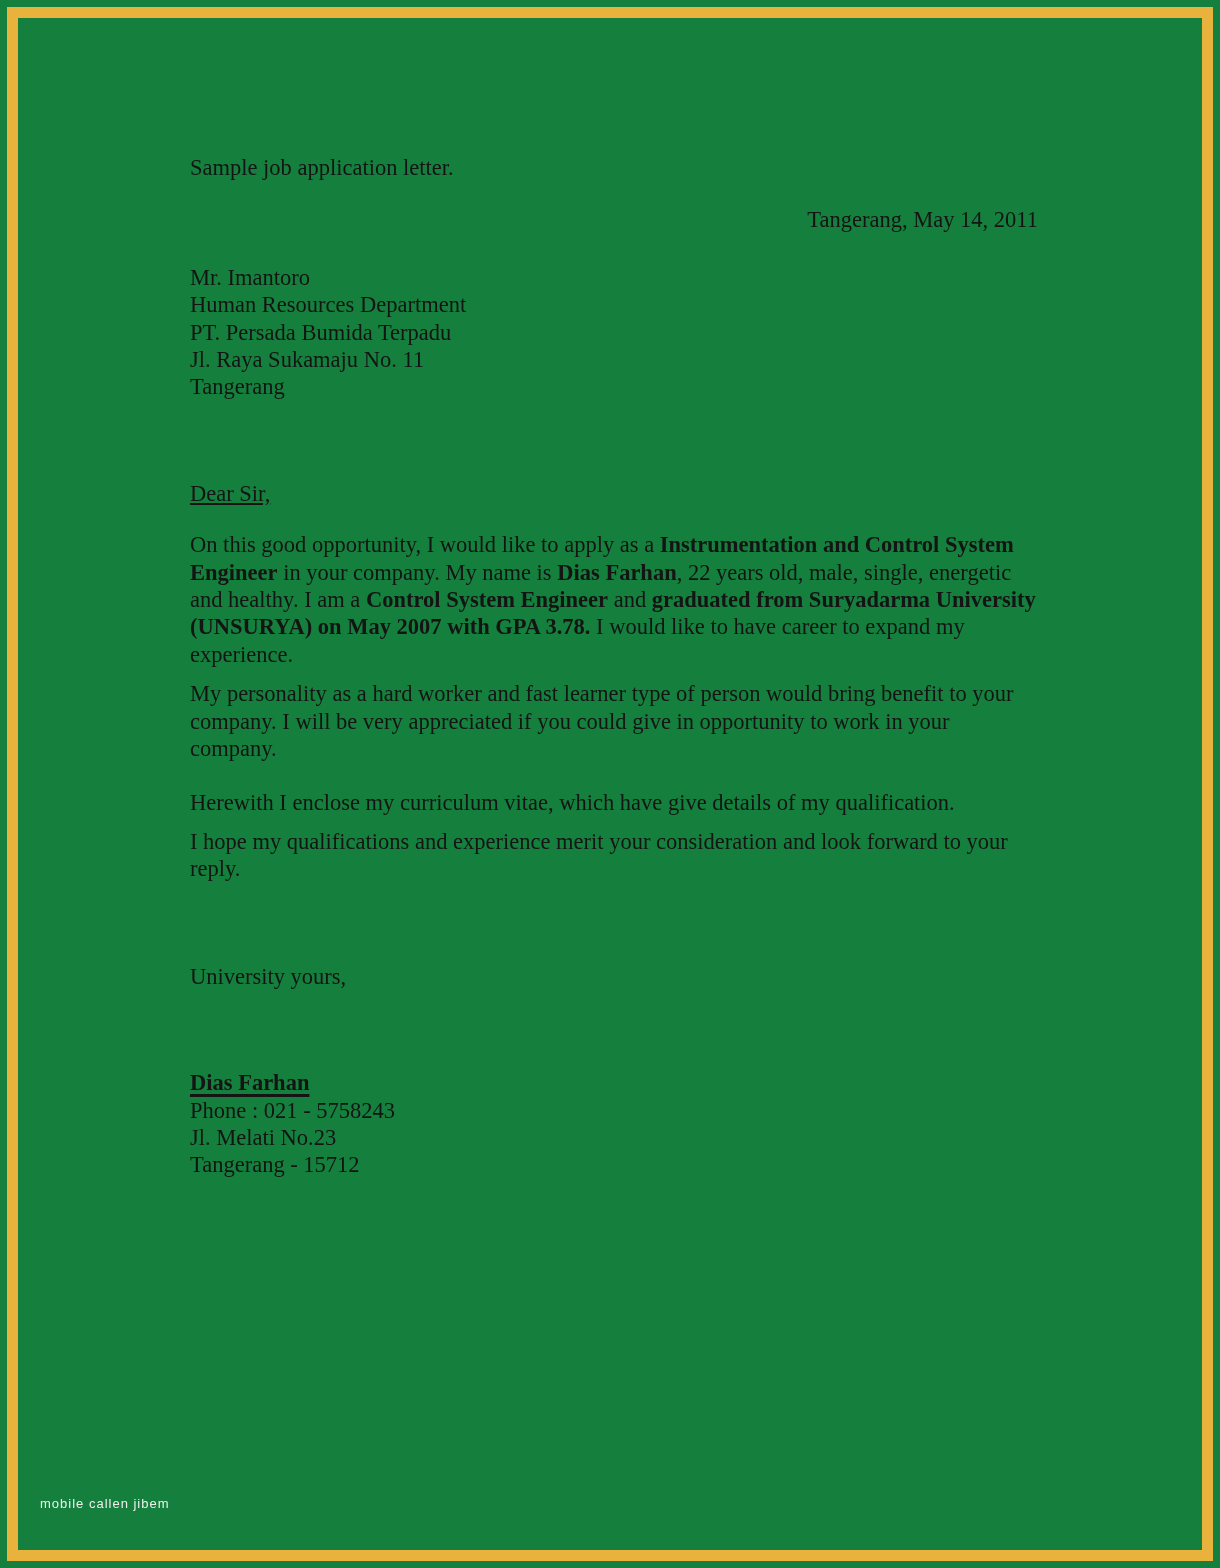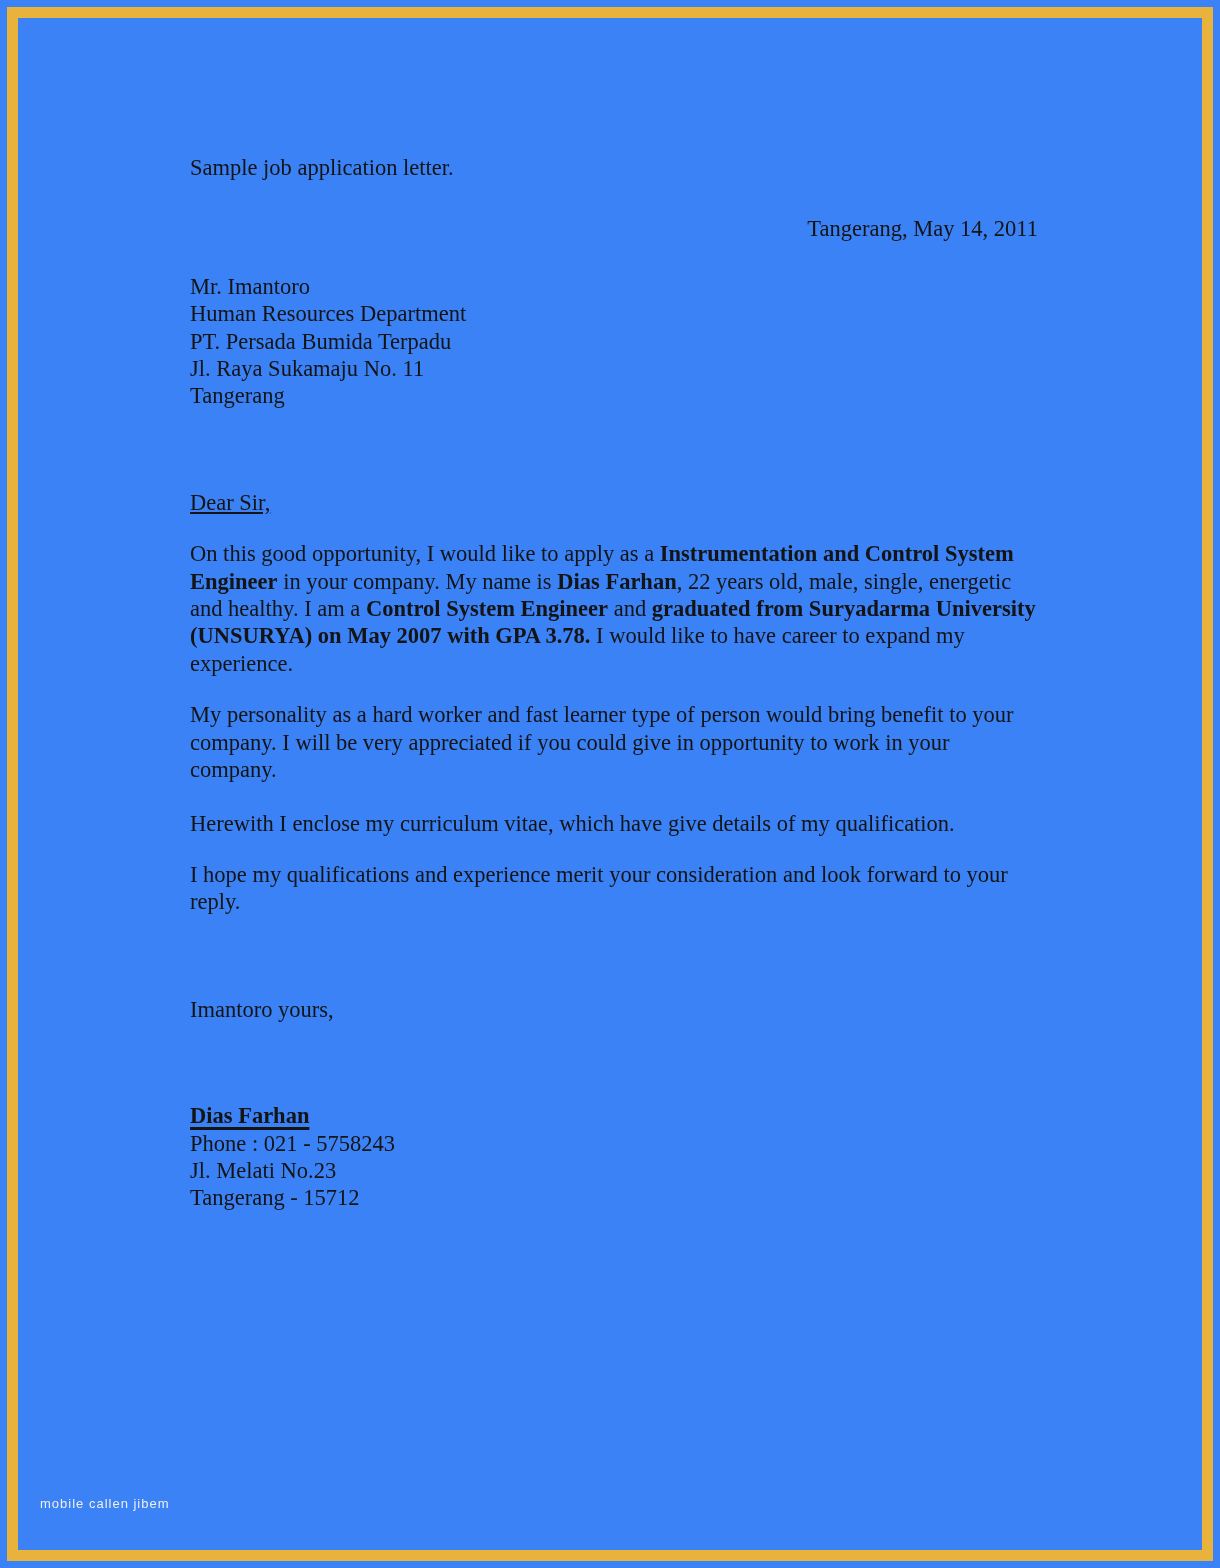--- a/index.html
+++ b/index.html
@@ -4,21 +4,21 @@
 <style>
   html, body {
     margin: 0;
     padding: 0;
     background: #ffffff;
   }
   .page {
     position: relative;
     width: 1220px;
     height: 1568px;
-    background: #3b82f6;
+    background: #15803d;
     font-family: "Liberation Serif", "DejaVu Serif", serif;
     color: #141414;
     overflow: hidden;
   }
   .gold-frame {
     position: absolute;
     top: 7px; left: 7px; right: 7px; bottom: 7px;
     border: 11px solid #e8b23c;
     pointer-events: none;
   }
@@ -26,27 +26,27 @@
     position: absolute;
     left: 190px;
     top: 0;
     width: 848px;
     font-size: 22.5px;
     line-height: 27.4px;
     padding-top: 154px;
   }
   .heading { margin: 0; }
   .date-line {
-    margin-top: 34px;
+    margin-top: 25px;
     text-align: right;
   }
   .attention { margin-top: 30px; }
   .attention div { white-space: nowrap; }
   .salutation { margin-top: 79px; text-decoration: underline; }
-  .para { margin-top: 24px; text-align: left; }
+  .para { margin-top: 12px; text-align: left; }
   .para.p1 { margin-top: 24px; }
   .para.p3 { margin-top: 26px; }
   .closing { margin-top: 80px; }
   .signature { margin-top: 79px; }
   .sig-name {
     font-weight: bold;
     text-decoration: underline;
     text-decoration-thickness: 2.5px;
     text-underline-offset: 4px;
   }
@@ -85,21 +85,21 @@
     <div class="salutation">Dear Sir,</div>
 
     <div class="para p1"><span>On this good opportunity, I would like to apply as a </span><span class="b">Instrumentation and Control System Engineer</span><span> in your company. My name is </span><span class="b">Dias Farhan</span><span>, 22 years old, male, single, energetic and healthy. I am a </span><span class="b">Control System Engineer</span><span> and </span><span class="b">graduated from Suryadarma University (UNSURYA) on May 2007 with GPA 3.78.</span><span> I would like to have career to expand my experience.</span></div>
 
     <div class="para p2"><span>My personality as a hard worker and fast learner type of person would bring benefit to your company. I will be very appreciated if you could give in opportunity to work in your company.</span></div>
 
     <div class="para p3"><span>Herewith I enclose my curriculum vitae, which have give details of my qualification.</span></div>
 
     <div class="para p4"><span>I hope my qualifications and experience merit your consideration and look forward to your reply.</span></div>
 
-    <div class="closing">Imantoro yours,</div>
+    <div class="closing">University yours,</div>
 
     <div class="signature">
       <div><span class="sig-name">Dias Farhan</span></div>
       <div>Phone : 021 - 5758243</div>
       <div>Jl. Melati No.23</div>
       <div>Tangerang - 15712</div>
     </div>
 
   </div>
 

